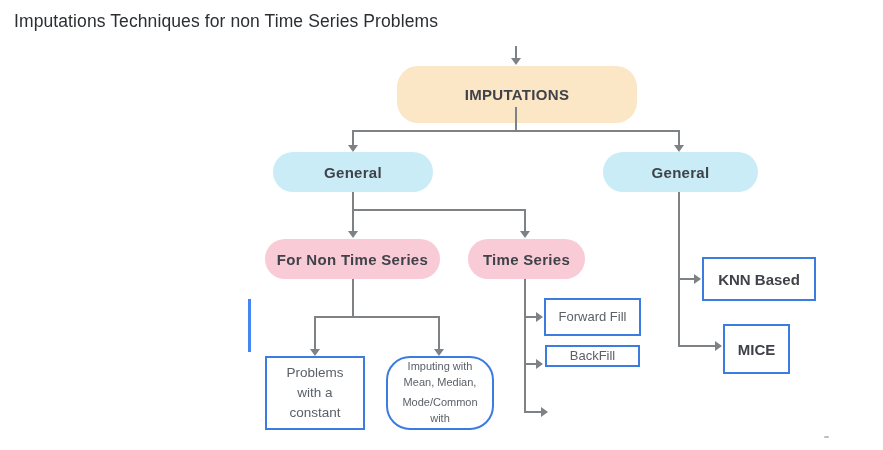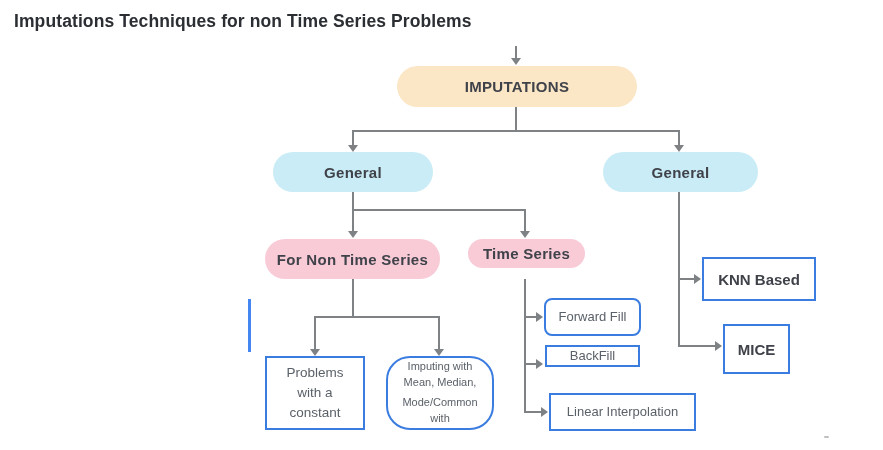--- a/index.html
+++ b/index.html
@@ -1,21 +1,21 @@
 <!DOCTYPE html>
 <html style="--peach: #fbe6c6; --blue-pill: #c9ecf6; --pink-pill: #f8cbd7; --box-border: #3b7ce0; --connector: #7e8285; --pill-text: #3f4249; --box-text: #5b6169; --title-text: #2b2e33; --stray-bar: #4486f2;"><head>
 <meta charset="utf-8">
 <style>
   html,body{margin:0;padding:0;background:#fff;}
   .canvas{
     position:relative;width:883px;height:450px;background:#fff;overflow:hidden;
     font-family:"Liberation Sans",sans-serif;
   }
   .title{
-    position:absolute;left:14px;top:11px;font-size:17.5px;font-weight:700;
+    position:absolute;left:14px;top:11px;font-size:17.5px;font-weight:400;
     color:var(--title-text,#2b2e33);letter-spacing:.1px;
   }
   .pill{
     position:absolute;display:flex;align-items:center;justify-content:center;
     border-radius:21px;font-weight:bold;font-size:15px;color:var(--pill-text,#3f4249);
     letter-spacing:.3px;
   }
   .pill.peach{background:var(--peach,#fbe6c6);}
   .pill.blue{background:var(--blue-pill,#c9ecf6);}
   .pill.pink{background:var(--pink-pill,#f8cbd7);}
@@ -48,21 +48,21 @@
 </head>
 <body>
 
 <div class="canvas">
 
   <div class="title">Imputations Techniques for non Time Series Problems</div>
 
   <div class="vline" style="left:515px;top:46px;height:13px;"></div>
   <div class="arrow-down" style="left:511px;top:58px;"></div>
 
-  <div class="pill peach" style="left:397px;top:66px;width:240px;height:41px;">
+  <div class="pill peach" style="left:397px;top:66px;width:240px;height:57px;">
     <span>IMPUTATIONS</span>
   </div>
 
   <div class="vline" style="left:515px;top:107px;height:23px;"></div>
   <div class="hline" style="left:352px;top:130px;width:328px;"></div>
   <div class="vline" style="left:352px;top:130px;height:16px;"></div>
   <div class="arrow-down" style="left:348px;top:145px;"></div>
   <div class="vline" style="left:678px;top:130px;height:16px;"></div>
   <div class="arrow-down" style="left:674px;top:145px;"></div>
 
@@ -76,21 +76,21 @@
   <div class="vline" style="left:352px;top:192px;height:17px;"></div>
   <div class="hline" style="left:352px;top:209px;width:174px;"></div>
   <div class="vline" style="left:352px;top:209px;height:22px;"></div>
   <div class="arrow-down" style="left:348px;top:231px;"></div>
   <div class="vline" style="left:524px;top:209px;height:22px;"></div>
   <div class="arrow-down" style="left:520px;top:231px;"></div>
 
   <div class="pill pink" style="left:265px;top:239px;width:175px;height:40px;">
     <span>For Non Time Series</span>
   </div>
-  <div class="pill pink" style="left:468px;top:239px;width:117px;height:29px;">
+  <div class="pill pink" style="left:468px;top:239px;width:117px;height:40px;">
     <span>Time Series</span>
   </div>
 
   <div class="vline" style="left:352px;top:279px;height:38px;"></div>
   <div class="hline" style="left:314px;top:316px;width:126px;"></div>
   <div class="vline" style="left:314px;top:316px;height:33px;"></div>
   <div class="arrow-down" style="left:310px;top:349px;"></div>
   <div class="vline" style="left:438px;top:316px;height:33px;"></div>
   <div class="arrow-down" style="left:434px;top:349px;"></div>
 
@@ -102,35 +102,32 @@
   <div class="rect small" style="left:386px;top:356px;width:108px;height:74px;border-radius:24px;">
     <span class="ln">Imputing with</span>
     <span class="ln">Mean, Median,</span>
     <span class="ln gap">Mode/Common</span>
     <span class="ln">with</span>
   </div>
 
   <div class="vline" style="left:524px;top:279px;height:133px;"></div>
   <div class="hline" style="left:524px;top:316px;width:12px;"></div>
   <div class="arrow-right" style="left:536px;top:312px;"></div>
-  <div class="rect med" style="left:544px;top:298px;width:97px;height:38px;border-radius:8px;">
+  <div class="rect med" style="left:544px;top:298px;width:97px;height:38px;">
     <span class="ln">Forward Fill</span>
   </div>
 
   <div class="hline" style="left:524px;top:363px;width:12px;"></div>
   <div class="arrow-right" style="left:536px;top:359px;"></div>
   <div class="rect med" style="left:545px;top:345px;width:95px;height:22px;">
     <span class="ln">BackFill</span>
   </div>
 
   <div class="hline" style="left:524px;top:411px;width:17px;"></div>
   <div class="arrow-right" style="left:541px;top:407px;"></div>
-  <div class="rect med" style="left:549px;top:393px;width:147px;height:38px;">
-    <span class="ln">Linear Interpolation</span>
-  </div>
 
   <div class="vline" style="left:678px;top:192px;height:155px;"></div>
   <div class="hline" style="left:678px;top:278px;width:16px;"></div>
   <div class="arrow-right" style="left:694px;top:274px;"></div>
   <div class="rect dark" style="left:702px;top:257px;width:114px;height:44px;text-align:right;">
     <span>KNN Based</span>
   </div>
 
   <div class="hline" style="left:678px;top:345px;width:37px;"></div>
   <div class="arrow-right" style="left:715px;top:341px;"></div>

